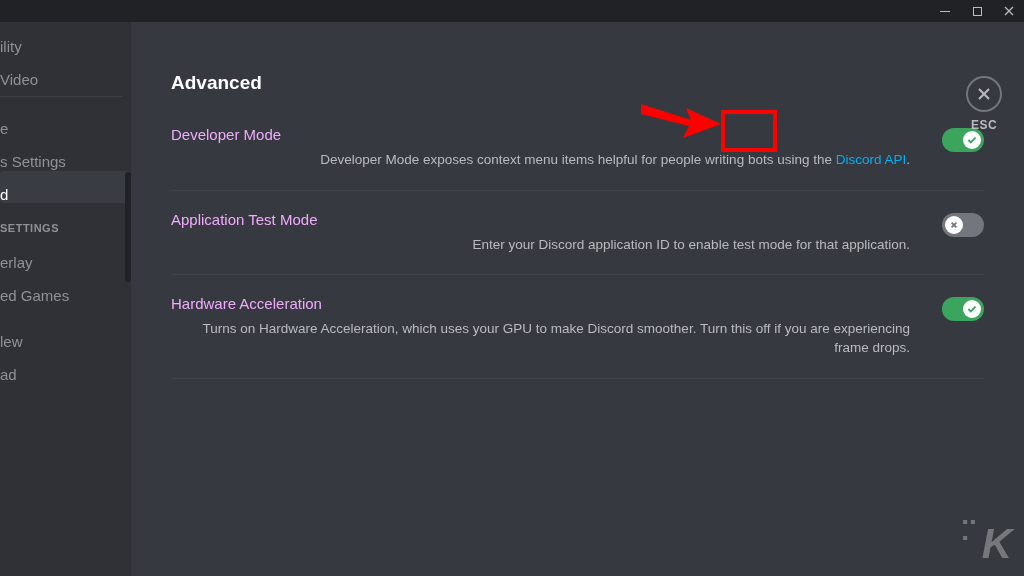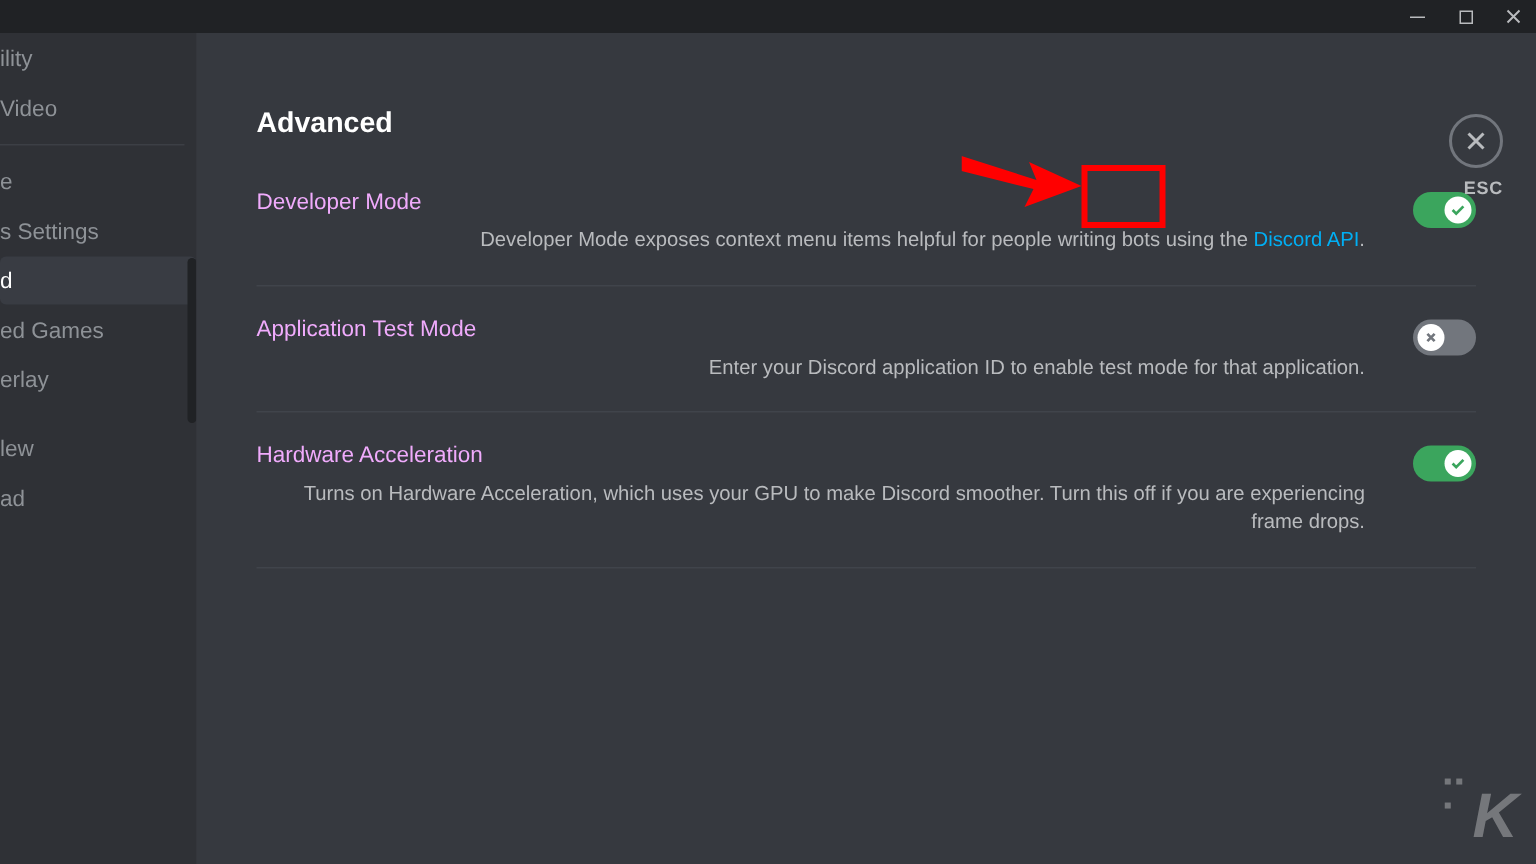--- a/index.html
+++ b/index.html
@@ -1,40 +1,40 @@
 <!DOCTYPE html>
 <html><head>
 <meta charset="utf-8">
 <style>
   * { box-sizing: border-box; margin: 0; padding: 0; }
   html, body { width: 1024px; height: 576px; overflow: hidden; font-family: "Whitney", "Helvetica Neue", Helvetica, Arial, sans-serif; background: #36393f; color: #dcddde; }
   .titlebar { height: 22px; background: #202225; display: flex; justify-content: flex-end; align-items: center; padding-right: 6px; gap: 14px; }
   .titlebar .tb-btn { width: 18px; height: 18px; display: flex; align-items: center; justify-content: center; color: #b9bbbe; cursor: pointer; }
   .app { display: flex; height: 554px; }
   .sidebar { width: 131px; background: #2f3136; height: 100%; overflow: hidden; padding-top: 0; }
-  .sidebar .item { height: 32px; padding-left: 0; display: flex; align-items: center; color: #8e9297; font-size: 15px; border-radius: 4px; margin: 1px 0; cursor: pointer; white-space: nowrap; }
+  .sidebar .item { height: 32px; padding-left: 0; display: flex; align-items: flex-end; color: #8e9297; font-size: 15px; border-radius: 4px; margin: 1px 0; cursor: pointer; white-space: nowrap; }
   .sidebar .item.selected { background: #393c43; color: #fff; }
   .sidebar .header { color: #8e9297; font-size: 11px; font-weight: 700; letter-spacing: 0.5px; padding: 18px 0 4px 0; text-transform: uppercase; }
   .sidebar .divider { height: 1px; background: #3c3f45; margin: 8px 8px 8px 0; }
   .content { flex: 1; background: #36393f; position: relative; padding: 50px 40px 40px 40px; }
   .page-title { color: #ffffff; font-size: 19px; font-weight: 600; margin-bottom: 32px; }
   .setting { border-bottom: 1px solid #40444b; padding-bottom: 20px; margin-bottom: 20px; display: flex; }
   .setting-text { flex: 1; padding-right: 32px; }
   .setting-title { color: #f0abfc; font-size: 15px; font-weight: 500; margin-bottom: 8px; }
   .setting-desc { color: #b9bbbe; font-size: 13.5px; line-height: 1.38; text-align: right; }
   .setting-desc a { color: #00aff4; text-decoration: none; }
   .toggle-wrap { display: flex; align-items: flex-start; padding-top: 2px; }
   .toggle { width: 42px; height: 24px; border-radius: 12px; position: relative; cursor: pointer; }
   .toggle.on { background: #3ba55d; }
   .toggle.off { background: #72767d; }
   .toggle .knob { width: 18px; height: 18px; background: #fff; border-radius: 50%; position: absolute; top: 3px; display: flex; align-items: center; justify-content: center; }
   .toggle.on .knob { right: 3px; }
   .toggle.off .knob { left: 3px; }
   .toggle .knob svg { width: 12px; height: 12px; }
-  .close-area { position: absolute; top: 54px; right: 22px; display: flex; flex-direction: column; align-items: flex-end; color: #b9bbbe; cursor: pointer; }
+  .close-area { position: absolute; top: 54px; right: 22px; display: flex; flex-direction: column; align-items: center; color: #b9bbbe; cursor: pointer; }
   .close-circle { width: 36px; height: 36px; border: 2px solid #72767d; border-radius: 50%; display: flex; align-items: center; justify-content: center; margin-bottom: 6px; }
   .close-label { font-size: 12px; font-weight: 600; letter-spacing: 0.5px; }
   .hl-box { position: absolute; border: 4px solid #ff0000; pointer-events: none; }
   .hl-arrow { position: absolute; pointer-events: none; }
   .watermark { position: absolute; right: 14px; bottom: 8px; color: #a9abad; opacity: 0.55; font-size: 42px; font-weight: 700; font-style: italic; letter-spacing: -2px; display:flex; align-items:flex-end; gap:4px;}
   .watermark .dots { font-size: 16px; letter-spacing: 2px; line-height: 1; margin-bottom: 22px; }
   .scrollbar { position: absolute; right: 0; top: 0; width: 6px; height: 100%; }
   .scrollbar .thumb { position: absolute; width: 6px; background: #202225; border-radius: 3px; }
 </style>
 </head>
@@ -69,25 +69,26 @@
     <div class="divider"></div>
     <div class="item">
         <span>e</span>
       </div>
     <div class="item">
         <span>s Settings</span>
       </div>
     <div class="item selected">
         <span>d</span>
       </div>
+    <div class="header">SETTINGS</div>
+    <div class="item">
+        <span>erlay</span>
+      </div>
     <div class="item">
         <span>ed Games</span>
-      </div>
-    <div class="item">
-        <span>erlay</span>
       </div>
     <div style="height:12px"></div>
     <div class="item">
         <span>lew</span>
       </div>
     <div class="item">
         <span>ad</span>
       </div>
     <div class="scrollbar">
       <div class="thumb" style="top:150px; height:110px;"></div>

